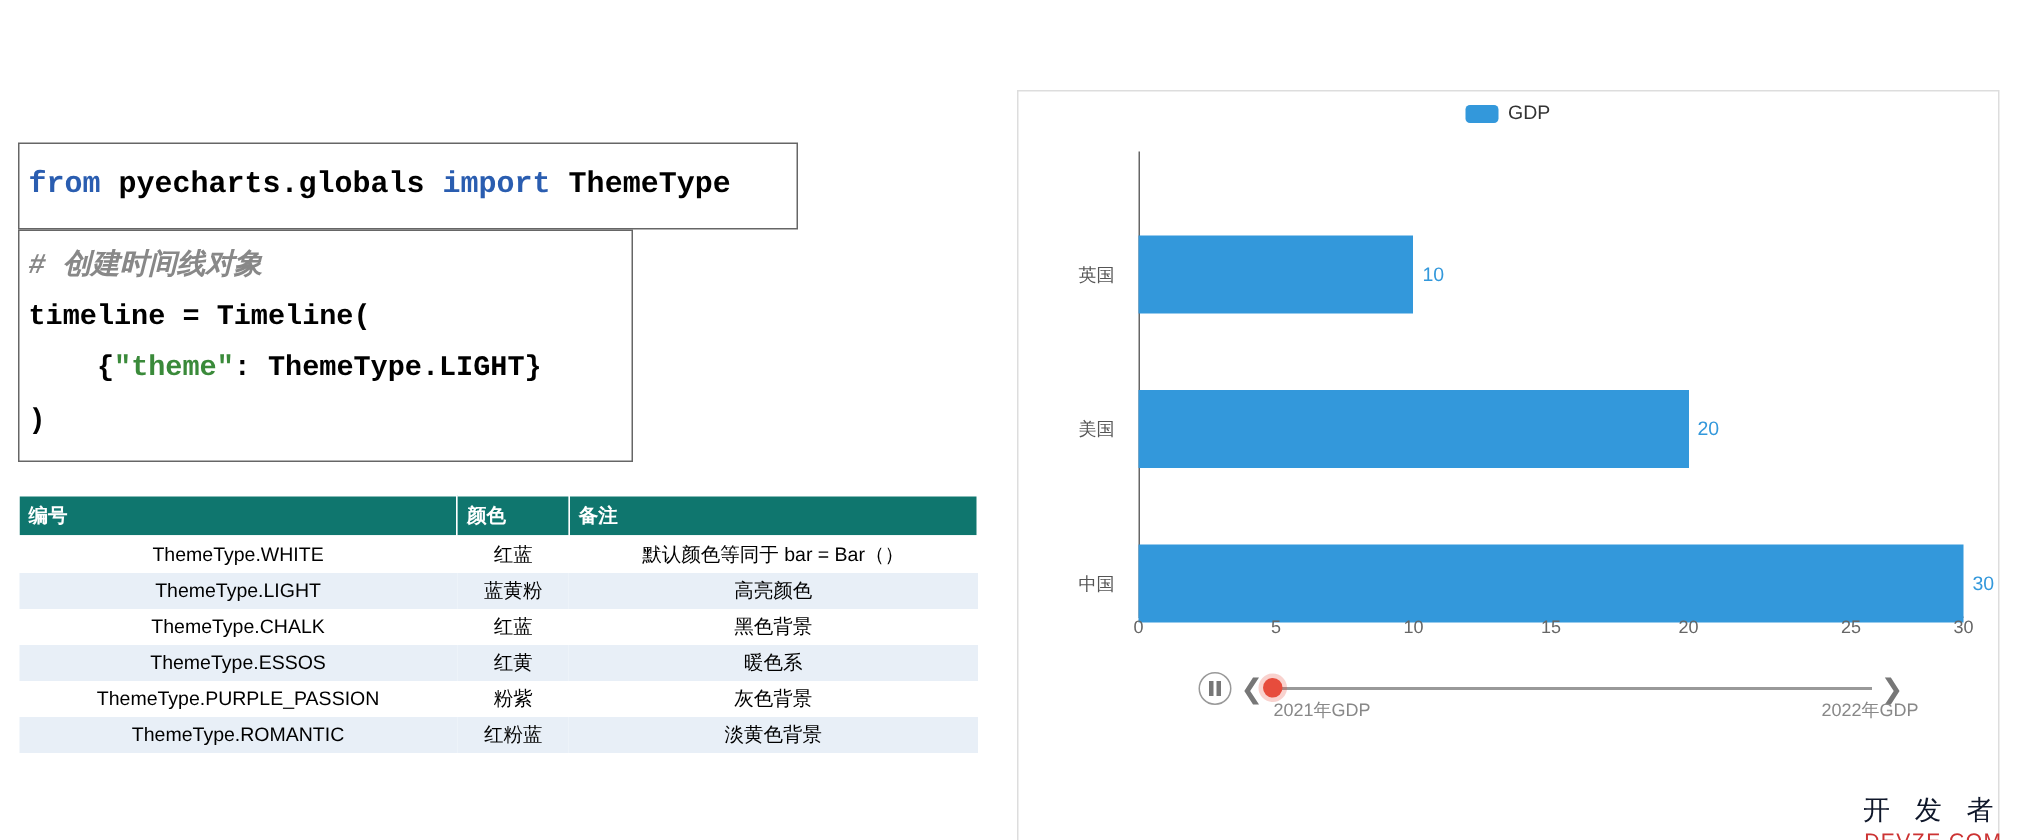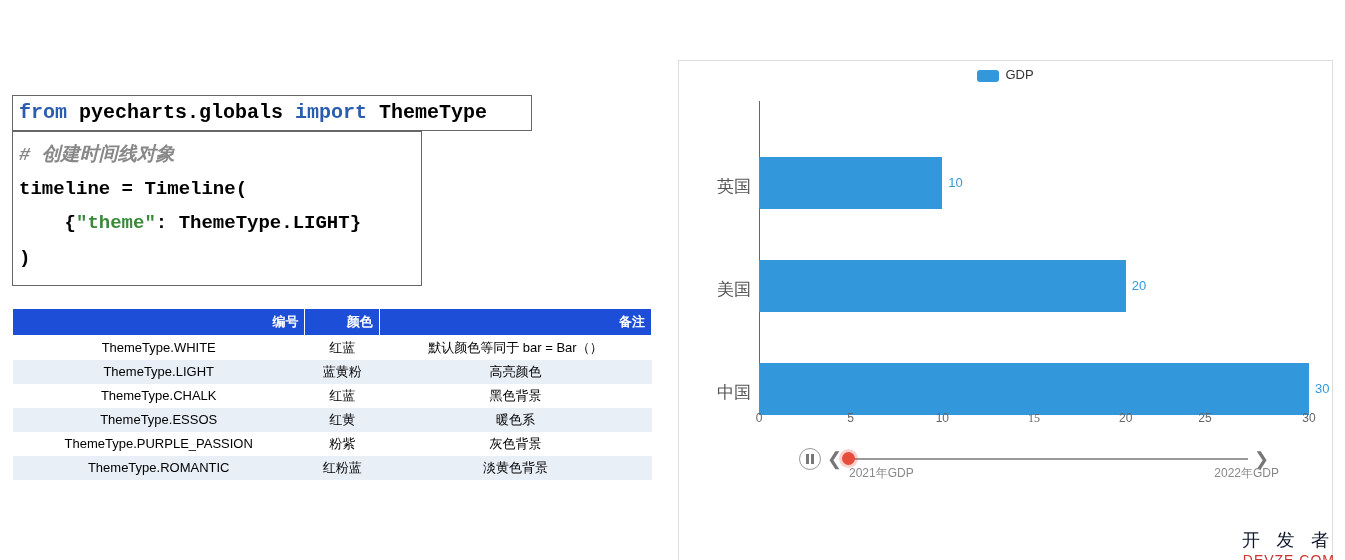--- a/index.html
+++ b/index.html
@@ -14,21 +14,21 @@
     overflow: hidden;
   }
   .left-col {
     position: absolute;
     left: 12px;
     top: 95px;
     width: 520px;
   }
   .code-block-1 {
     border: 1px solid #666;
-    padding: 4px 6px;
+    padding: 15px 6px;
     font-family: "Courier New", monospace;
     font-size: 20px;
     font-weight: 600;
     line-height: 1.3;
   }
   .code-block-2 {
     border: 1px solid #666;
     padding: 6px 6px 10px 6px;
     font-family: "Courier New", monospace;
     font-size: 19px;
@@ -44,24 +44,24 @@
   .table-wrap {
     margin-top: 22px;
     width: 640px;
   }
   table {
     border-collapse: collapse;
     width: 100%;
     font-size: 13px;
   }
   table th {
-    background: #1d4ed8;
+    background: #0f766e;
     color: #fff;
     padding: 4px 6px;
-    text-align: right;
+    text-align: left;
     border: 1px solid #fff;
     font-weight: 700;
   }
   table td {
     padding: 3px 6px;
     text-align: center;
     border: none;
   }
   table tr:nth-child(even) td { background: #e8eff7; }
   table tr:nth-child(odd) td { background: #ffffff; }
@@ -91,24 +91,24 @@
   .plot-area {
     position: absolute;
     left: 80px;
     top: 40px;
     width: 550px;
     height: 310px;
   }
   .y-label {
     position: absolute;
     left: -48px;
-    font-size: 17px;
+    font-size: 12px;
     color: #555;
     width: 40px;
-    text-align: right;
+    text-align: center;
   }
   .bar {
     position: absolute;
     left: 0;
     background: #3398db;
     height: 52px;
   }
   .bar-label {
     position: absolute;
     font-size: 13px;
@@ -296,23 +296,23 @@
       <div class="bar-label" style="left: 372.667px; top: 177px;">20</div>
       <div class="y-label" style="top: 280.333px;">中国</div>
       <div class="bar" style="width: 550px; top: 262.333px;"></div>
       <div class="bar-label" style="left: 556px; top: 280.333px;">30</div>
     </div>
 
   <div class="x-axis" id="x-axis">
       <div class="x-tick" style="left: 0px;">0</div>
       <div class="x-tick" style="left: 91.6667px;">5</div>
       <div class="x-tick" style="left: 183.333px;">10</div>
-      <div class="x-tick" style="left: 275px; font-family: Liberation Serif, serif;">15</div>
+      <div class="x-tick" style="left: 275px;">15</div>
       <div class="x-tick" style="left: 366.667px;">20</div>
-      <div class="x-tick" style="left: 446px;">25</div>
+      <div class="x-tick" style="left: 475px;">25</div>
       <div class="x-tick" style="left: 550px;">30</div>
     </div>
 
   <div class="timeline-ctrl">
     <span class="tc-btn">
       <svg width="10" height="10" viewBox="0 0 10 10">
           <rect x="1" y="0" width="3" height="10" fill="#777"></rect>
           <rect x="6" y="0" width="3" height="10" fill="#777"></rect>
         </svg>
     </span>

